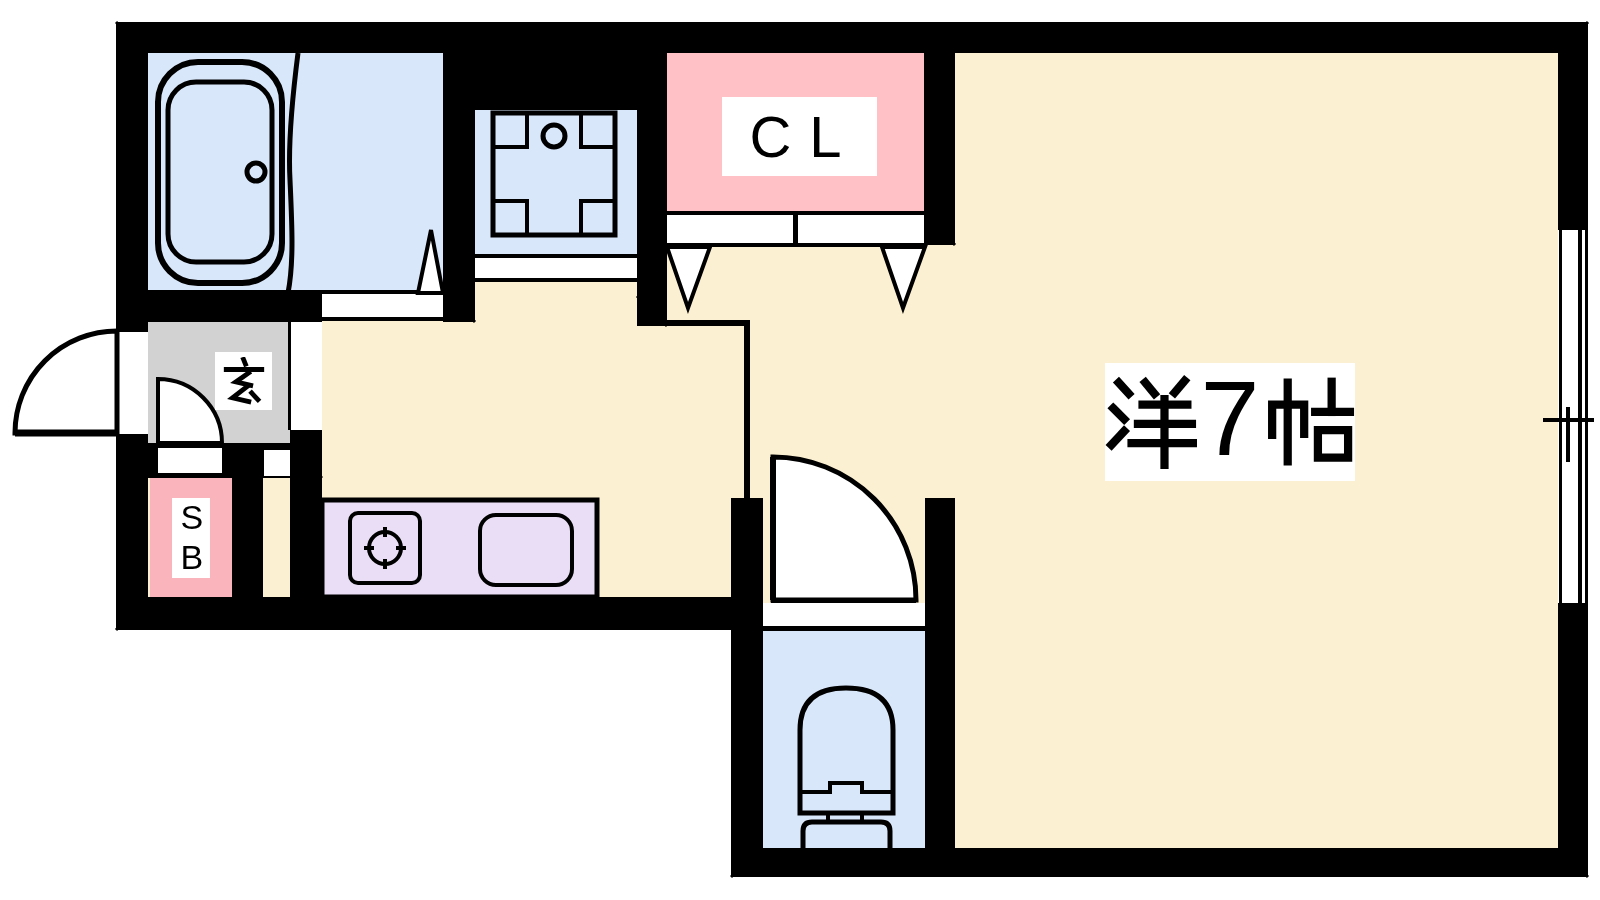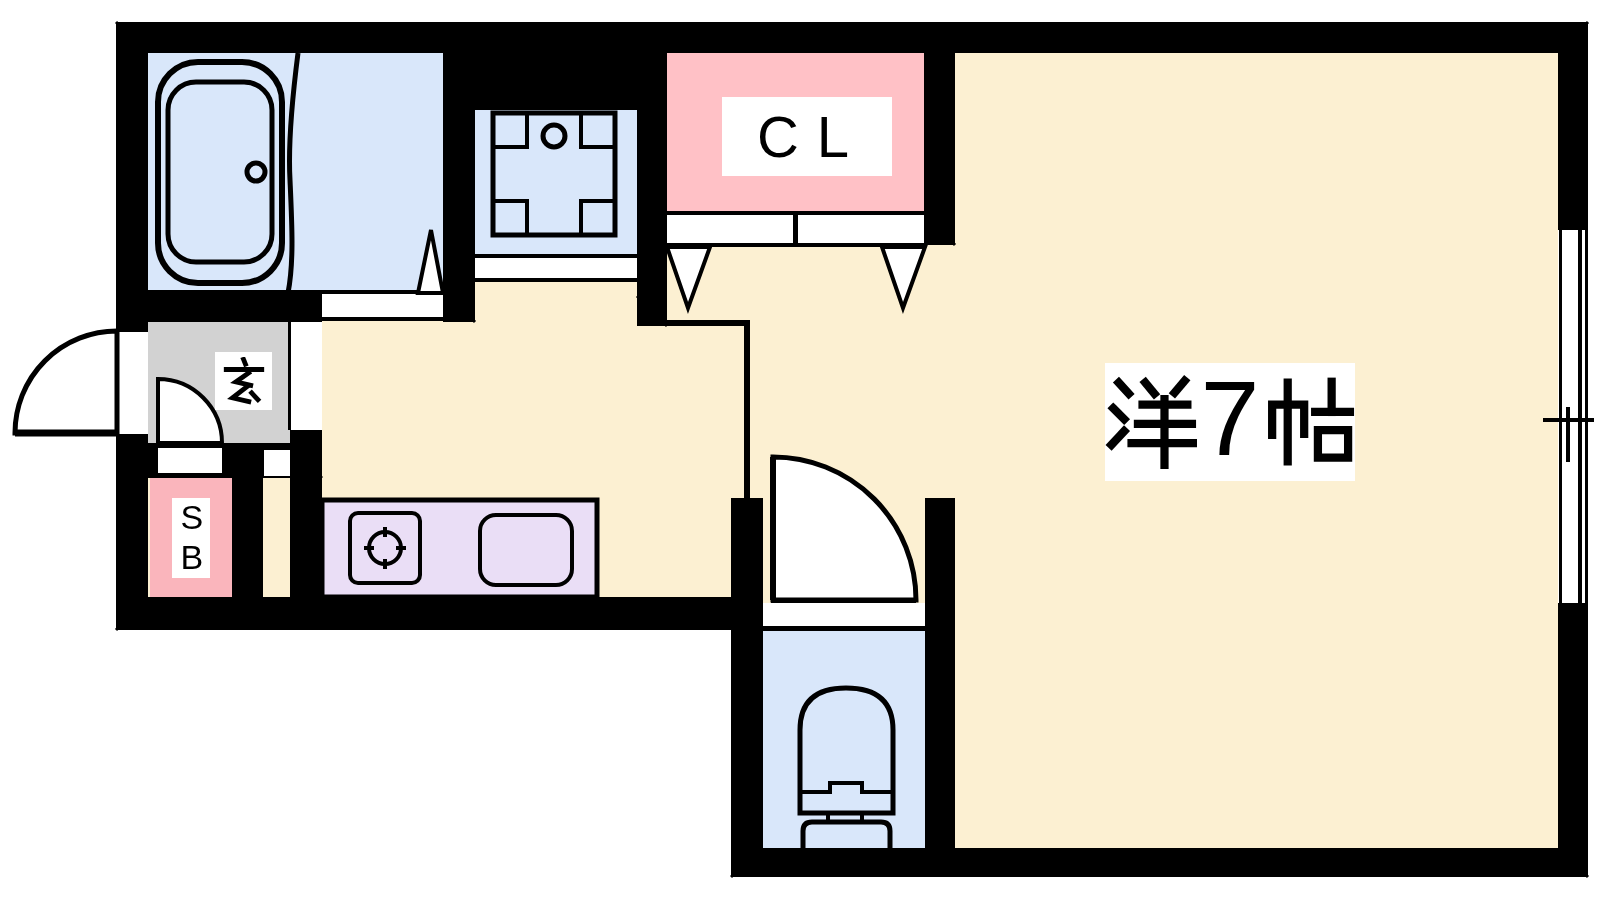--- a/index.html
+++ b/index.html
@@ -1,21 +1,21 @@
 <!DOCTYPE html>
 <html style="--bg: #FFFFFF; --wall: #000000; --floor: #FCF0D2; --wet-area: #D9E7FA; --closet-pink: #FFC1C6; --shoebox-pink: #FAB5BC; --genkan-gray: #D2D2D2; --kitchen-purple: #EADEF6; --label-bg: #FFFFFF; --label-text: #000000;"><head>
 <meta charset="utf-8">
 <style>
   html,body{margin:0;padding:0;background:var(--bg,#fff);}
   .stage{position:relative;width:1600px;height:900px;background:var(--bg,#fff);
          font-family:"Liberation Sans","DejaVu Sans",sans-serif;overflow:hidden;}
   .stage svg.plan{position:absolute;left:0;top:0;}
   .label-box{position:absolute;background:var(--label-bg,#fff);color:var(--label-text,#000);
              display:flex;align-items:center;justify-content:center;}
-  .cl-label{left:722px;top:97px;width:170px;height:79px;font-size:58px;letter-spacing:18px;
+  .cl-label{left:722px;top:97px;width:155px;height:79px;font-size:58px;letter-spacing:18px;
             padding-left:10px;box-sizing:border-box;}
   .genkan-label{left:215px;top:352px;width:57px;height:58px;}
   .sb-label{left:172px;top:498px;width:38px;height:80px;font-size:34px;line-height:1.05;}
   .sb-label .vert{writing-mode:vertical-rl;text-orientation:upright;letter-spacing:2px;}
   .room-label{left:1105px;top:363px;width:250px;height:118px;gap:4px;}
   .room-label .num{font-size:106px;line-height:1;transform:translateY(-4px);}
   .sr{position:absolute;width:1px;height:1px;overflow:hidden;clip-path:inset(50%);opacity:0;}
   .kglyph{display:block;}
 </style>
 </head>

